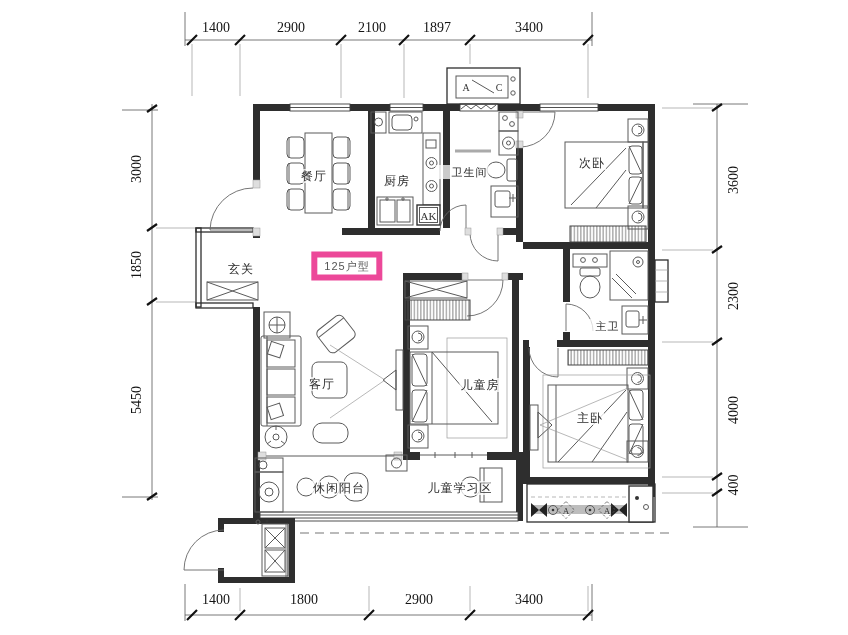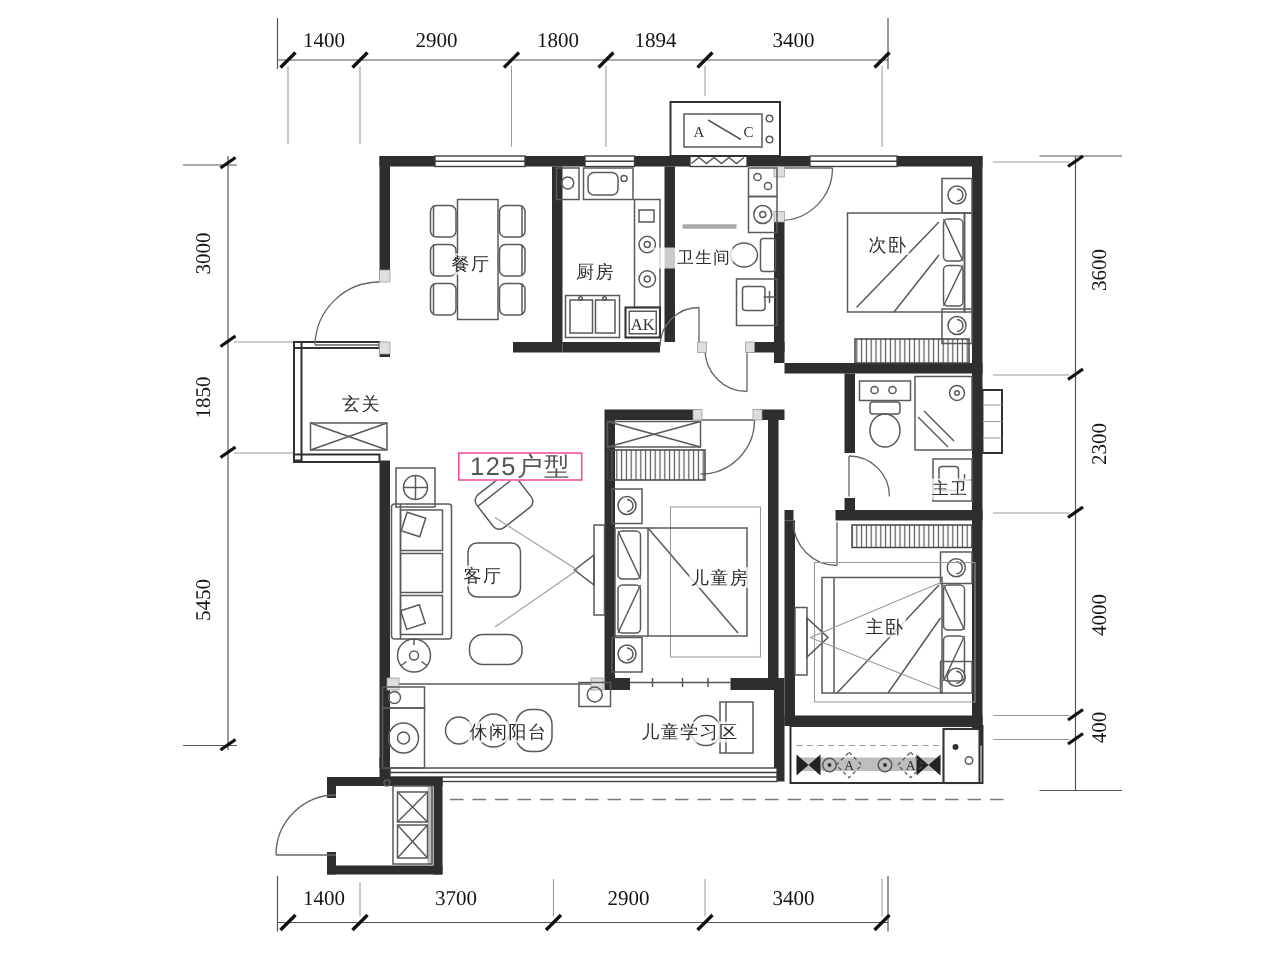--- a/index.html
+++ b/index.html
@@ -19,22 +19,22 @@
   .door{fill:none;stroke:#666;stroke-width:.9;}
   .frame{fill:#dedede;stroke:#999;stroke-width:.5;}
   .gray{fill:#bdbdbd;stroke:none;}
   .svgtxt{font-family:"Liberation Serif",serif;fill:#333;}
   .lbl{position:absolute;transform:translate(-50%,-50%);font-size:12px;color:#2b2b2b;
        white-space:nowrap;letter-spacing:1px;background:rgba(255,255,255,.75);padding:0 1px;line-height:14px;}
   .lbl.sm{font-size:11px;padding-left:16px;}
   .dim{position:absolute;transform:translate(-50%,-50%);font-family:"Liberation Serif",serif;
        font-size:14px;color:#141414;white-space:nowrap;letter-spacing:0;background:transparent;}
   .dim.rot{transform:translate(-50%,-50%) rotate(-90deg);}
-  .unitbox{position:absolute;transform:translate(-50%,-50%);border:1px solid #ec4899;
-       background:#fff;color:#555;font-size:17px;letter-spacing:1px;padding:1px 7px;line-height:15px;margin-top:45px;}
+  .unitbox{position:absolute;transform:translate(-50%,-50%);border:6px solid #ec4899;
+       background:#fff;color:#555;font-size:11px;letter-spacing:1px;padding:1px 7px;line-height:15px;}
 </style>
 </head>
 <body>
 
 <div id="stage">
 <svg id="plan-svg" width="848" height="635" viewBox="0 0 848 635">
   <defs>
     <pattern id="hv" width="3.2" height="16" patternUnits="userSpaceOnUse">
       <path d="M1.6 0 V16" stroke="#555" stroke-width="0.8"></path>
     </pattern>
@@ -529,34 +529,34 @@
   <text class="svgtxt" x="607" y="513.5" font-size="9" text-anchor="middle">A</text>
 </svg>
 
 <div class="lbl" style="left:314px;top:176px">餐厅</div>
 <div class="lbl" style="left:397px;top:181px">厨房</div>
 <div class="lbl sm" style="left:462px;top:172px">卫生间</div>
 <div class="lbl" style="left:592px;top:163px">次卧</div>
 <div class="lbl" style="left:241px;top:269px">玄关</div>
 <div class="lbl" style="left:322px;top:384px">客厅</div>
 <div class="lbl" style="left:480px;top:385px">儿童房</div>
-<div class="lbl sm" style="left:626px;top:326px">主卫</div>
+<div class="lbl sm" style="left:600px;top:326px">主卫</div>
 <div class="lbl" style="left:590px;top:418px">主卧</div>
 <div class="lbl" style="left:339px;top:488px">休闲阳台</div>
 <div class="lbl" style="left:460px;top:488px">儿童学习区</div>
 <div class="unitbox" style="left:347px;top:266px">125户型</div>
 
 <div class="dim" style="left:216px;top:28px">1400</div>
 <div class="dim" style="left:291px;top:28px">2900</div>
-<div class="dim" style="left:372px;top:28px">1800</div>
-<div class="dim" style="left:437px;top:28px">1894</div>
+<div class="dim" style="left:372px;top:28px">2100</div>
+<div class="dim" style="left:437px;top:28px">1897</div>
 <div class="dim" style="left:529px;top:28px">3400</div>
 
 <div class="dim" style="left:216px;top:600px">1400</div>
-<div class="dim" style="left:304px;top:600px">3700</div>
+<div class="dim" style="left:304px;top:600px">1800</div>
 <div class="dim" style="left:419px;top:600px">2900</div>
 <div class="dim" style="left:529px;top:600px">3400</div>
 
 <div class="dim rot" style="left:137px;top:169px">3000</div>
 <div class="dim rot" style="left:137px;top:265px">1850</div>
 <div class="dim rot" style="left:137px;top:400px">5450</div>
 
 <div class="dim rot" style="left:734px;top:180px">3600</div>
 <div class="dim rot" style="left:734px;top:296px">2300</div>
 <div class="dim rot" style="left:734px;top:410px">4000</div>

